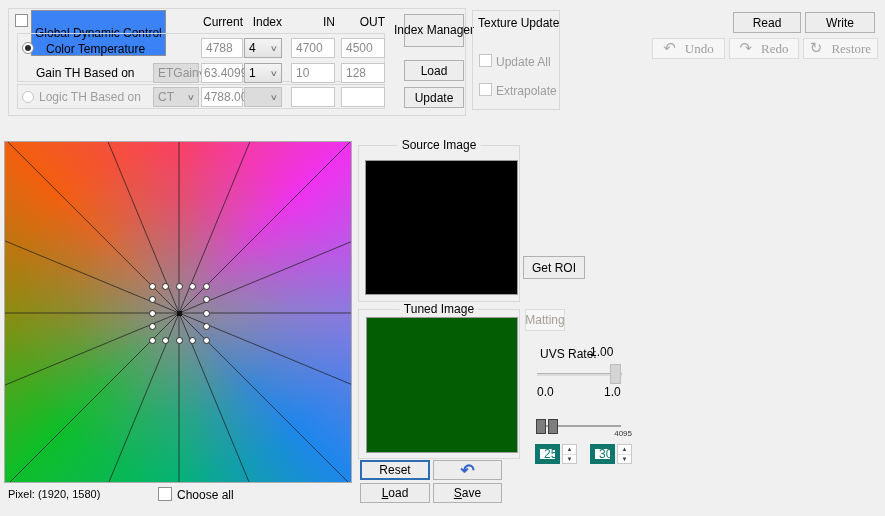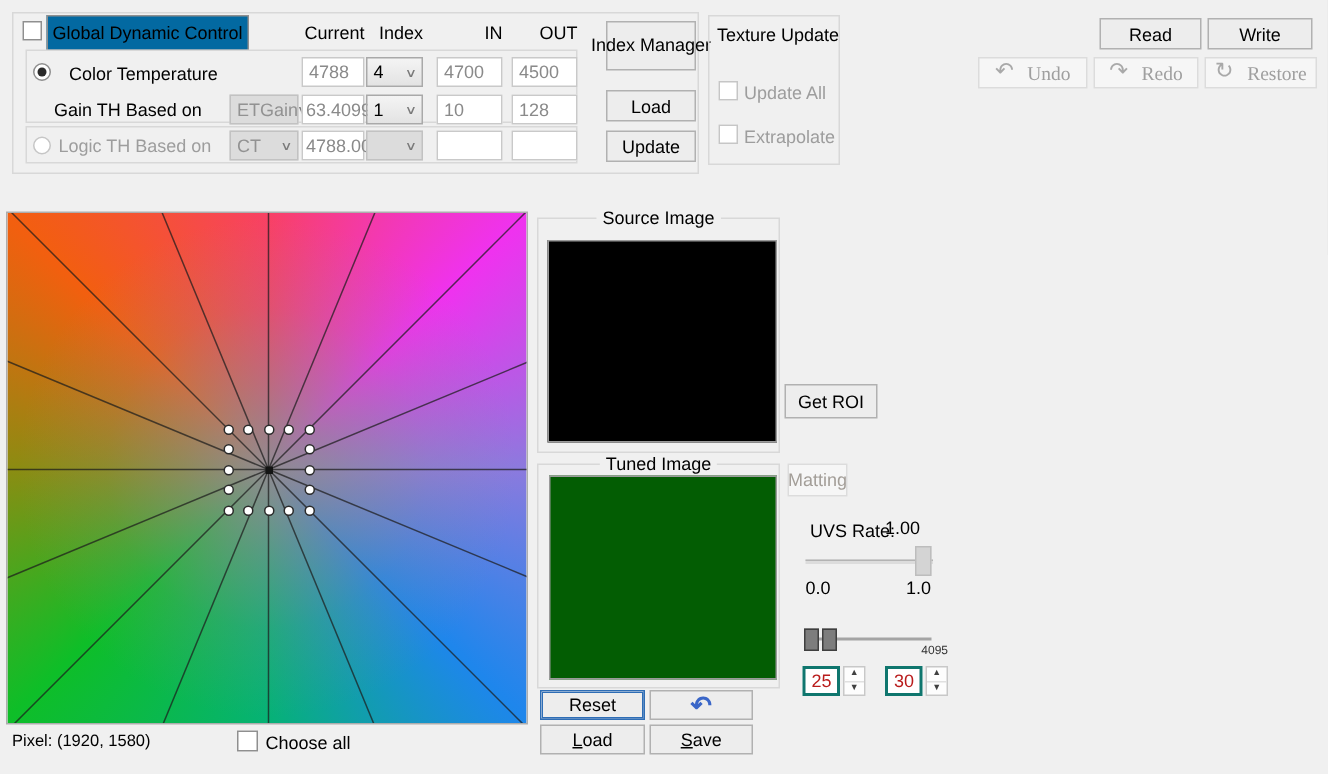--- a/index.html
+++ b/index.html
@@ -36,38 +36,38 @@
   #wheel svg{position:absolute;left:0;top:0}
   #wheel svg line{stroke:#1d1d1d;stroke-width:1;opacity:.72}
   .wheel-dot{position:absolute;width:7px;height:7px;border-radius:50%;background:#fff;border:1px solid #2b2b2b}
   .center-marker{position:absolute;width:5px;height:5px;background:#141414}
   .img-frame{position:absolute;border:1px solid #9a9a9a}
   .slider-track{position:absolute;background:#dcdcdc;border-top:1px solid #b3b3b3}
   .slider-thumb{position:absolute;background:#d4d4d4;border:1px solid #bdbdbd}
   .range-track{position:absolute;background:#a4a4a4}
   .range-thumb{position:absolute;background:#7d7d7d;border:1px solid #3f3f3f}
   .tick-label{position:absolute;font-size:8px;color:#333}
-  .spin-field{position:absolute;background:#fff;border:2px solid #0f766e;color:#b91c1c;
+  .spin-field{position:absolute;background:#fff;border:5px solid #0f766e;color:#0f766e;
               display:flex;align-items:center;padding:0 4px;font-size:12px}
   .spin-btns{position:absolute;display:flex;flex-direction:column;border:1px solid #c8c8c8;background:#fdfdfd}
   .spin-btns span{flex:1;display:flex;align-items:center;justify-content:center;
                   font-size:6px;color:#404040;line-height:1}
   .spin-btns span:first-child{border-bottom:1px solid #e0e0e0}
   .blue-arrow{color:#3a66c8;font-size:17px;font-weight:bold;line-height:1}
   u{text-decoration:underline}
 </style>
 </head>
 <body>
 
 <div id="app">
 
   <div class="groupbox" style="left:8px;top:8px;width:458px;height:108px">
 
     <div class="cb" style="left:6px;top:5px"></div>
-    <div class="lbl" style="left:22px;top:1px;border:1px solid #8f8f8f;padding:4px 3px;background:#0369a1">Global Dynamic Control</div>
+    <div class="lbl" style="left:22px;top:1px;border:1px solid #8f8f8f;padding:15px 3px;background:#3b82f6">Global Dynamic Control</div>
 
     <div class="hdr" style="left:192px;top:6px;width:42px">Current</div>
     <div class="hdr" style="left:235px;top:6px;width:38px">Index</div>
     <div class="hdr" style="left:282px;top:6px;width:44px">IN</div>
     <div class="hdr" style="left:332px;top:6px;width:44px">OUT</div>
 
     <div class="groupbox" style="left:8px;top:24px;width:368px;height:49px"></div>
 
     <div class="radio checked" style="left:13px;top:33px"></div>
     <div class="lbl" style="left:37px;top:33px">Color Temperature</div>

